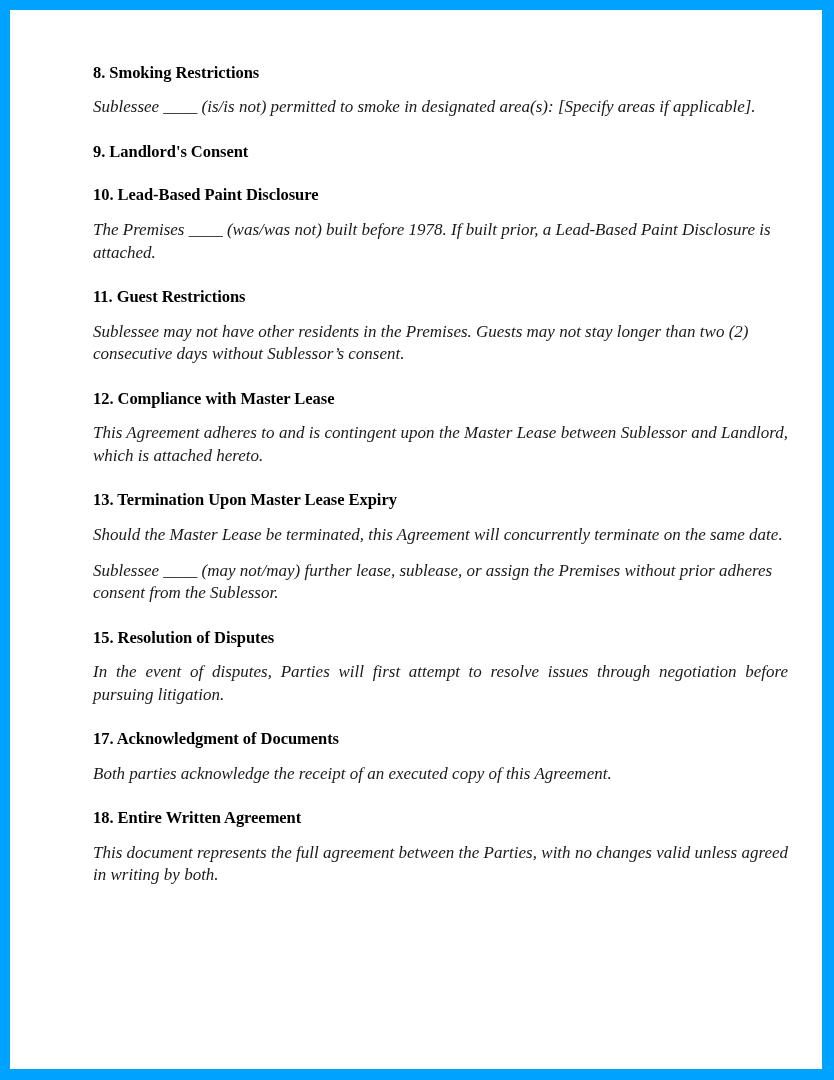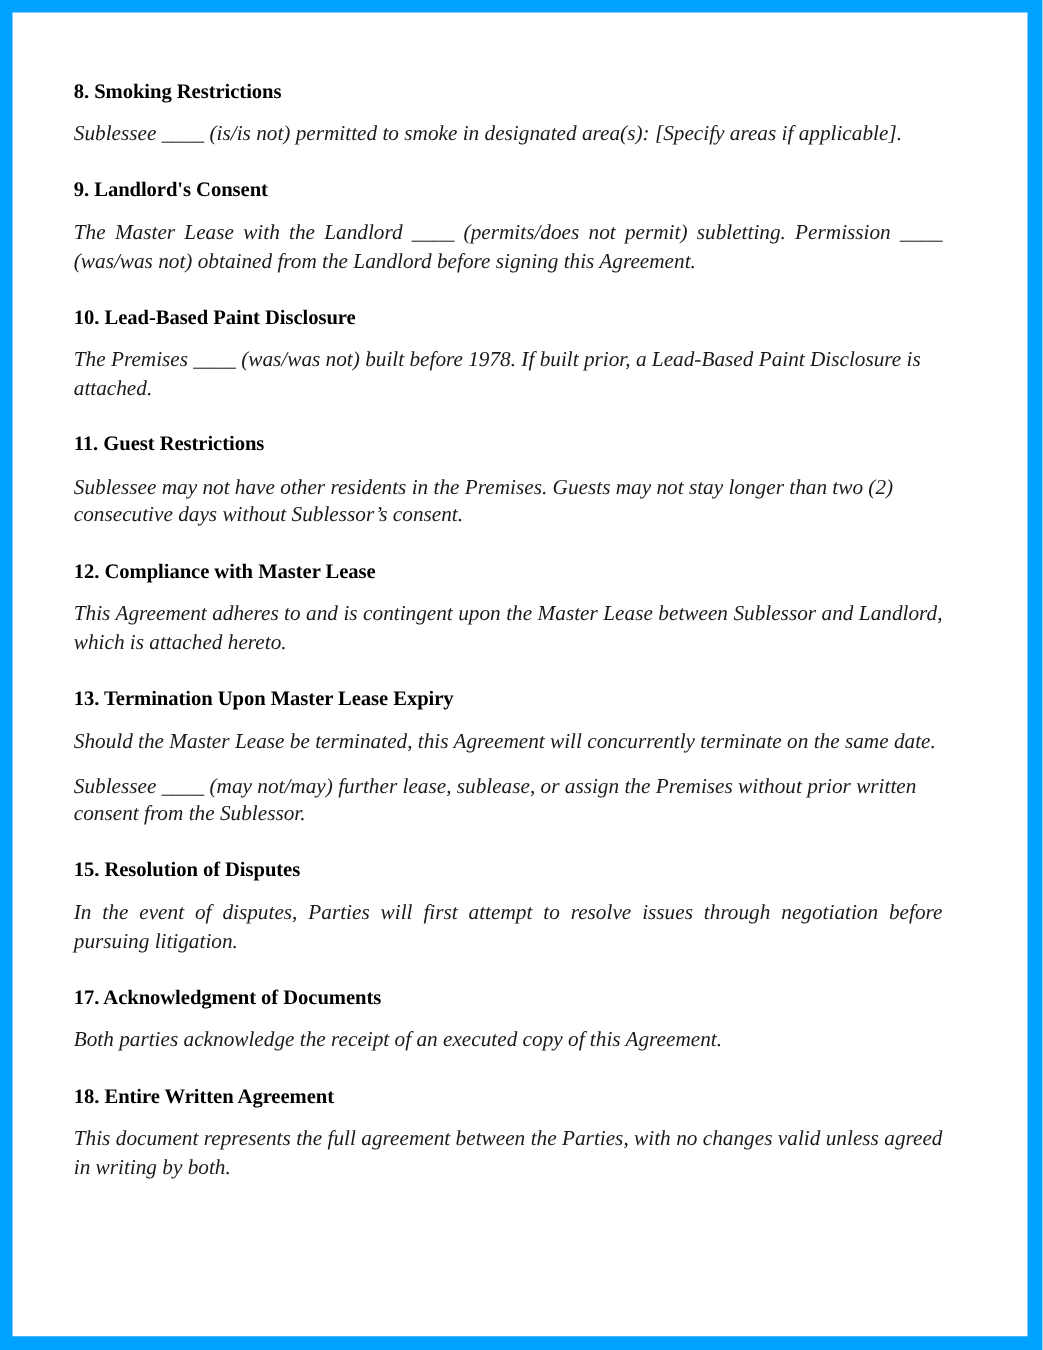--- a/index.html
+++ b/index.html
@@ -24,21 +24,21 @@
     border-top: 10px solid #00a2ff;
     border-right: 12px solid #00a2ff;
     border-bottom: 11px solid #00a2ff;
   }
 
   .page-sheet {
     box-sizing: border-box;
     width: 100%;
     height: 100%;
     background: #ffffff;
-    padding: 52px 46px 0 49px;
+    padding: 52px 46px 0 83px;
     overflow: hidden;
   }
 
   .doc-body {
     width: 695px;
   }
 
   h2.section-heading {
     margin: 0;
     padding: 0;
@@ -93,21 +93,20 @@
   <div class="page-sheet">
     <article class="doc-body">
 
       <section class="section-block">
         <h2 class="section-heading">8. Smoking Restrictions</h2>
         <p class="section-body ragged">Sublessee ____ (is/is not) permitted to smoke in designated area(s): [Specify areas if applicable].</p>
       </section>
 
       <section class="section-block">
         <h2 class="section-heading">9. Landlord's Consent</h2>
-        <p class="section-body">The Master Lease with the Landlord ____ (permits/does not permit) subletting. Permission ____ (was/was not) obtained from the Landlord before signing this Agreement.</p>
       </section>
 
       <section class="section-block">
         <h2 class="section-heading">10. Lead-Based Paint Disclosure</h2>
         <p class="section-body ragged">The Premises ____ (was/was not) built before 1978. If built prior, a Lead-Based Paint Disclosure is attached.</p>
       </section>
 
       <section class="section-block">
         <h2 class="section-heading">11. Guest Restrictions</h2>
         <p class="section-body ragged">Sublessee may not have other residents in the Premises. Guests may not stay longer than two (2) consecutive days without Sublessor’s consent.</p>
@@ -117,21 +116,21 @@
         <h2 class="section-heading">12. Compliance with Master Lease</h2>
         <p class="section-body">This Agreement adheres to and is contingent upon the Master Lease between Sublessor and Landlord, which is attached hereto.</p>
       </section>
 
       <section class="section-block">
         <h2 class="section-heading">13. Termination Upon Master Lease Expiry</h2>
         <p class="section-body">Should the Master Lease be terminated, this Agreement will concurrently terminate on the same date.</p>
       </section>
 
       <section class="section-block">
-        <p class="section-body ragged">Sublessee ____ (may not/may) further lease, sublease, or assign the Premises without prior written consent from the Sublessor.</p>
+        <p class="section-body ragged">Sublessee ____ (may not/may) further lease, sublease, or assign the Premises without prior adheres consent from the Sublessor.</p>
       </section>
 
       <section class="section-block">
         <h2 class="section-heading">15. Resolution of Disputes</h2>
         <p class="section-body">In the event of disputes, Parties will first attempt to resolve issues through negotiation before pursuing litigation.</p>
       </section>
 
 
       <section class="section-block">
         <h2 class="section-heading">17. Acknowledgment of Documents</h2>

